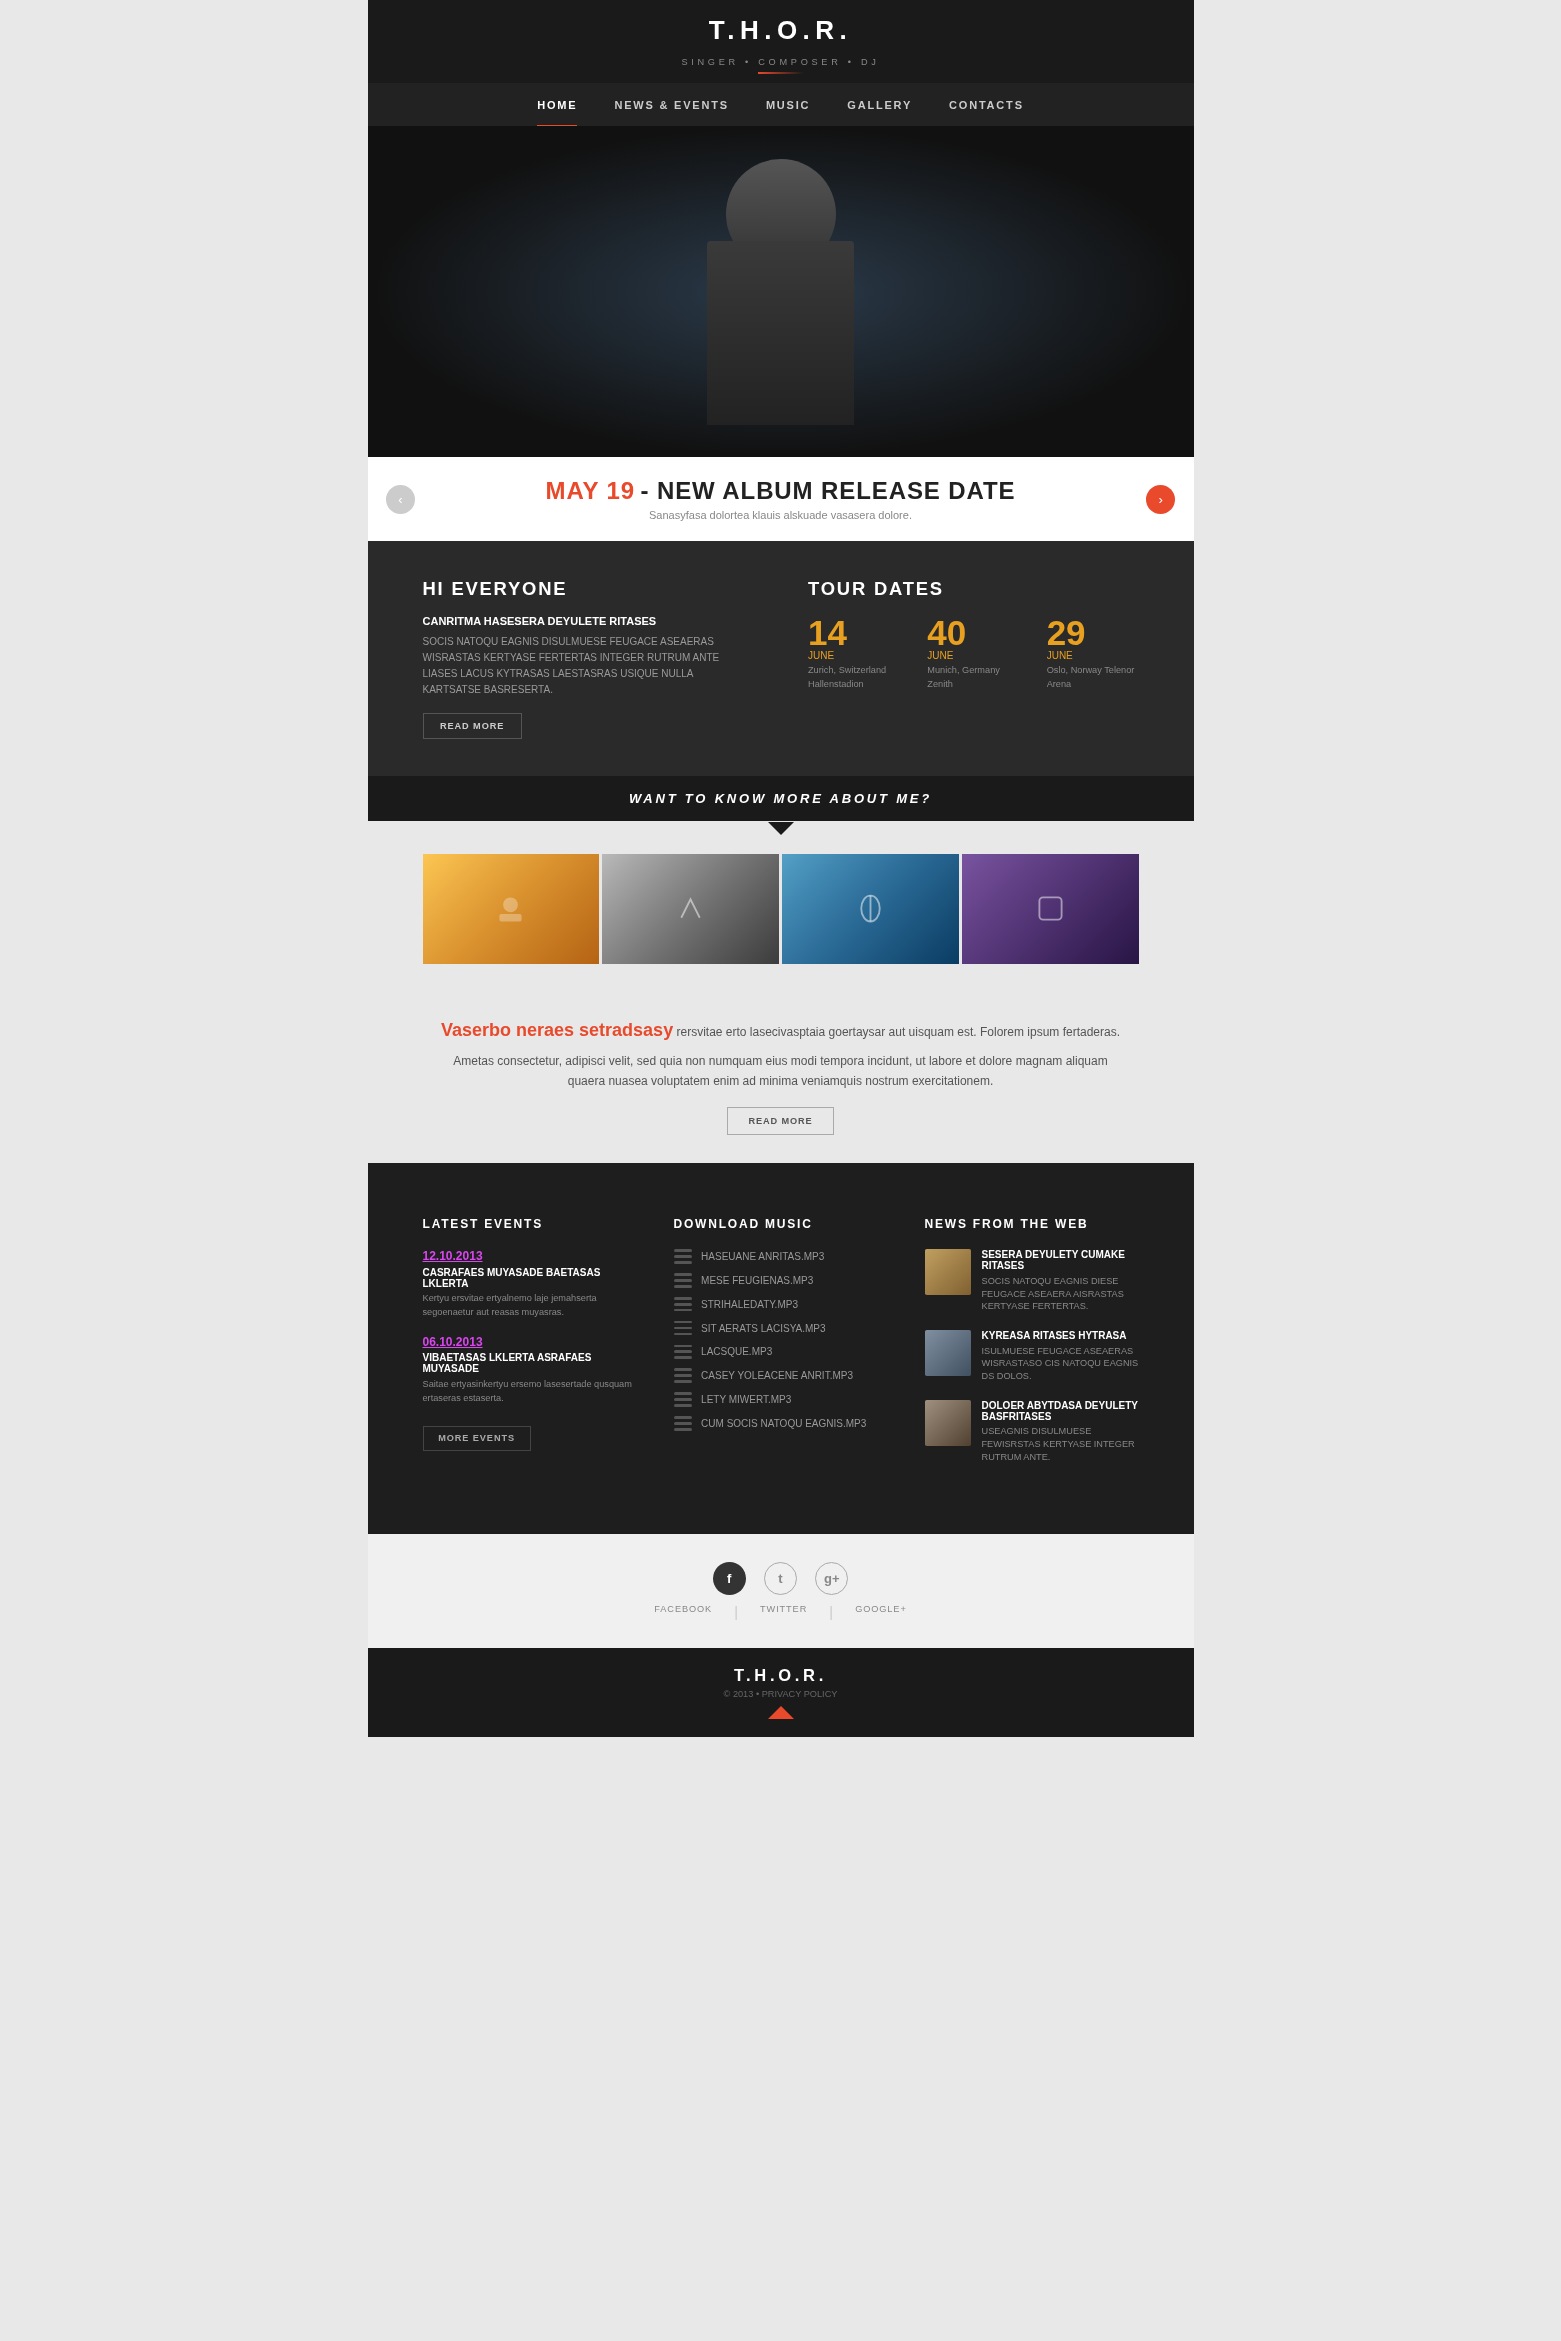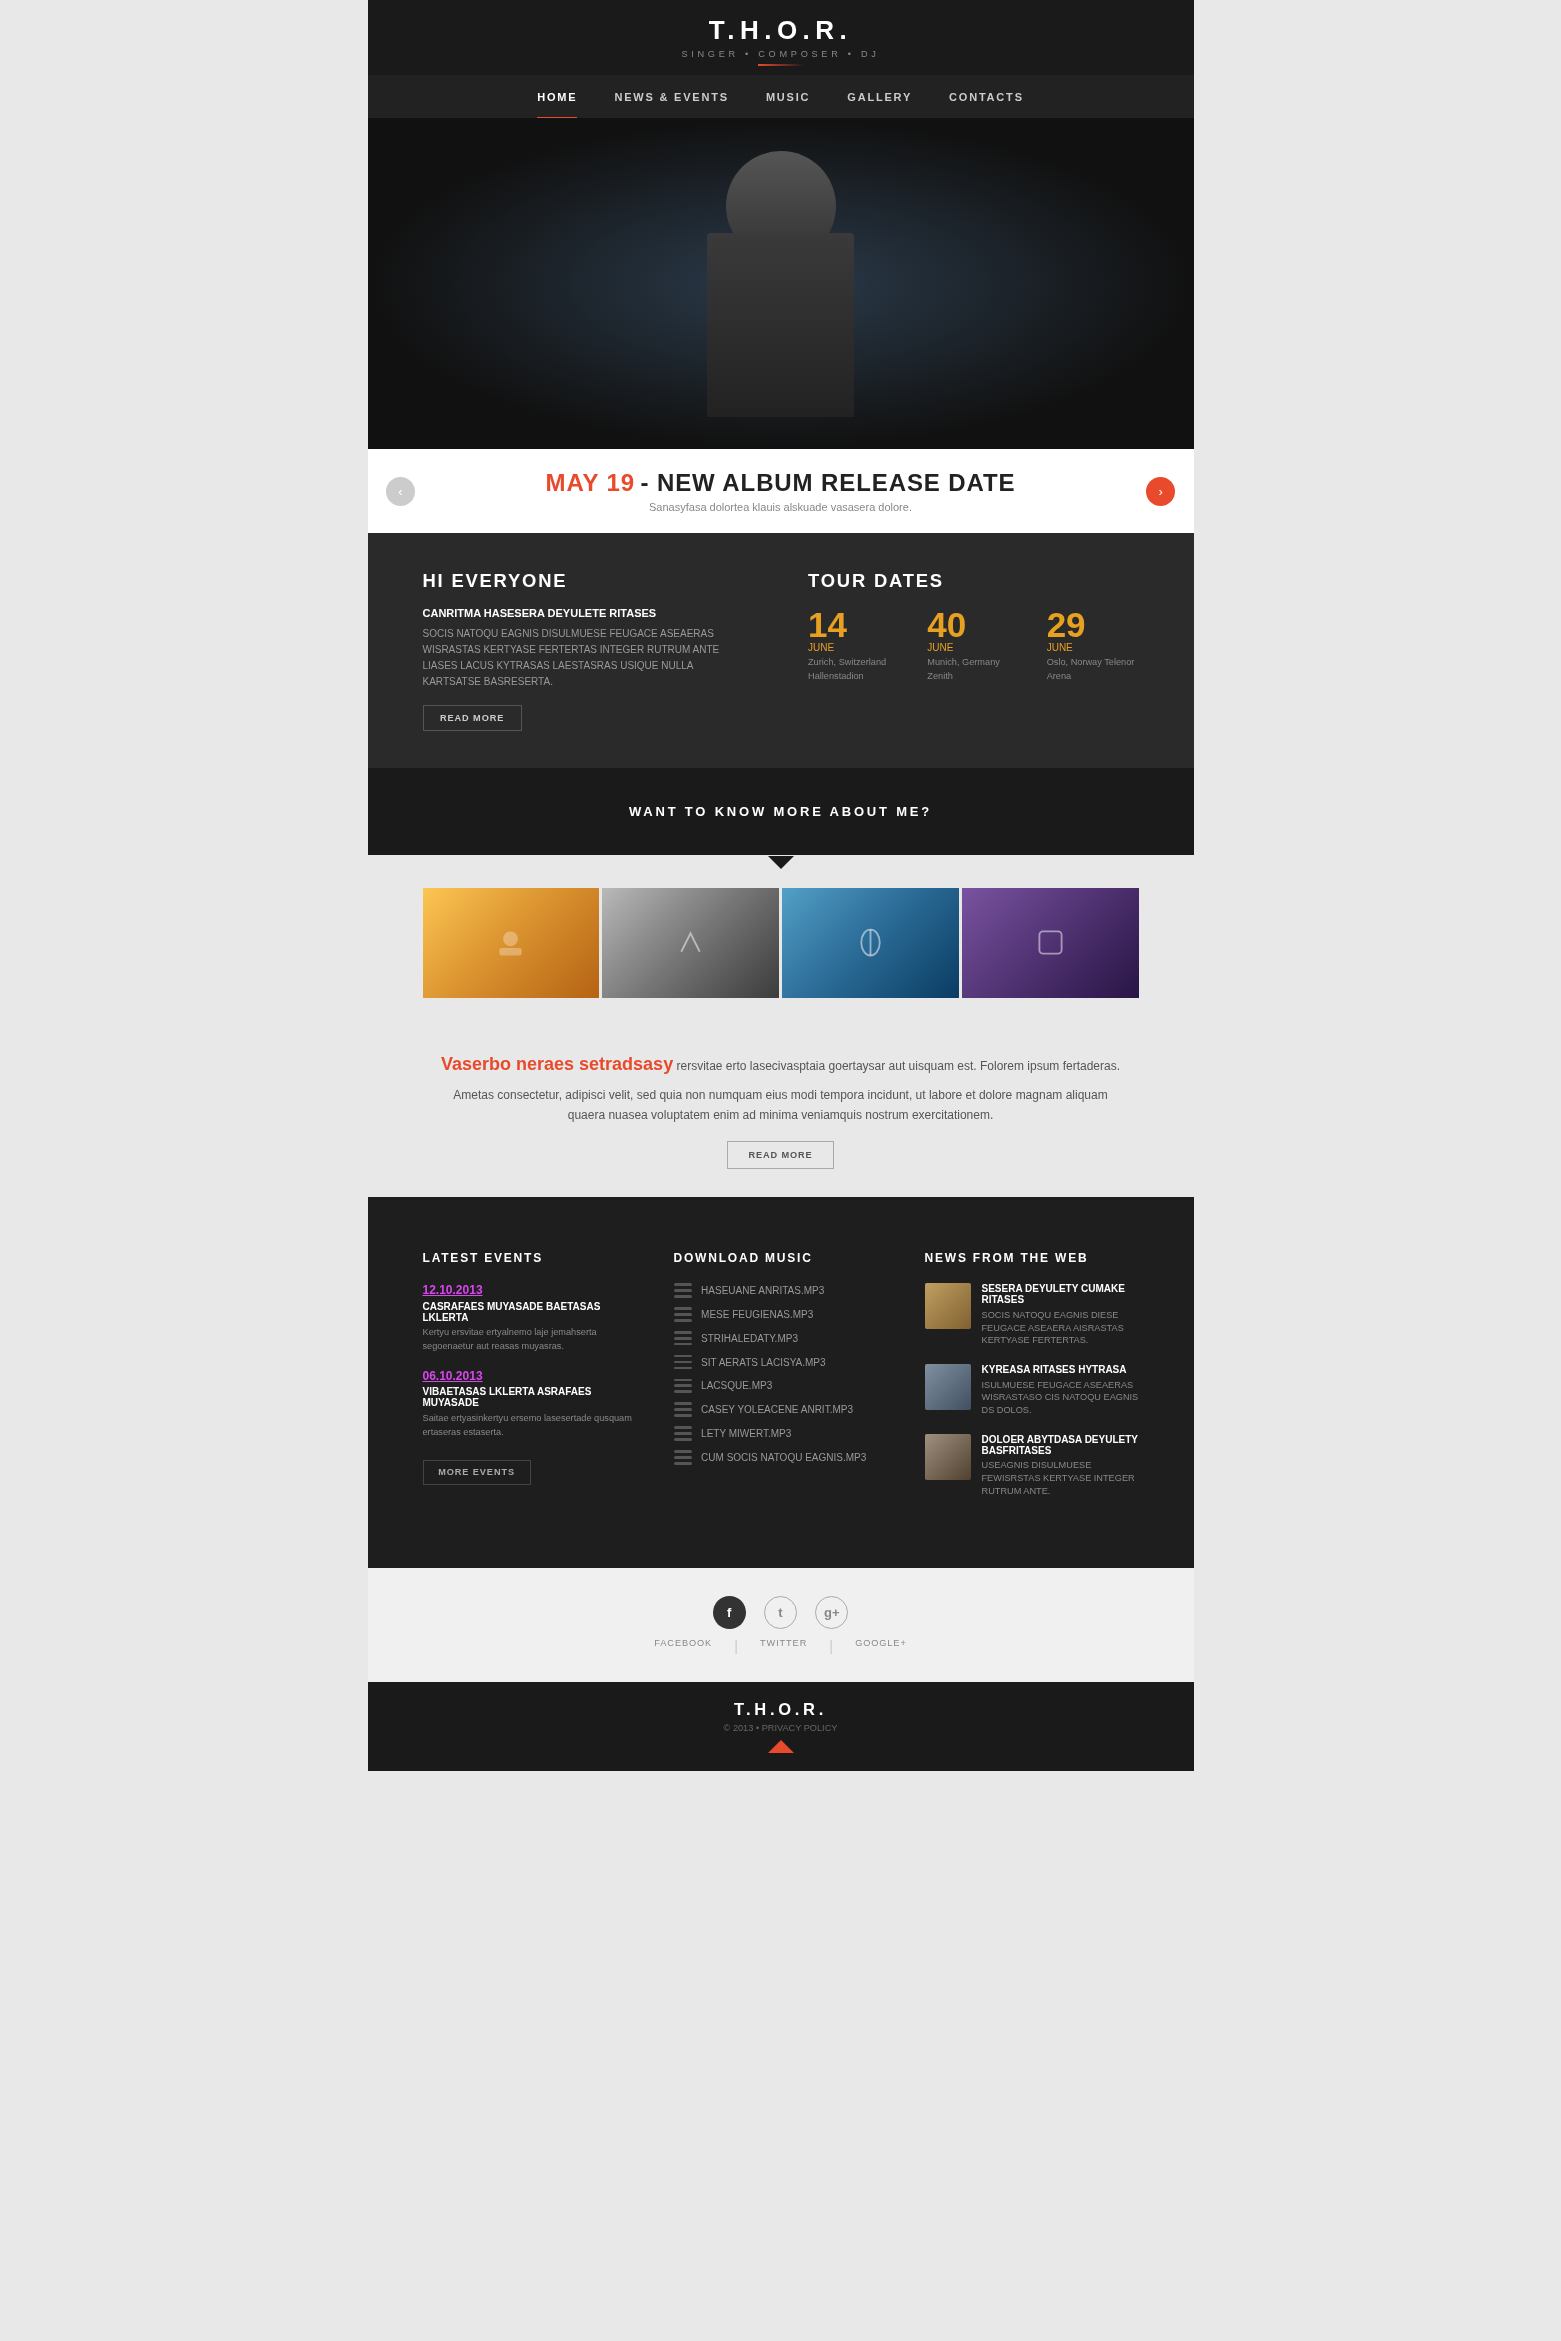--- a/index.html
+++ b/index.html
@@ -16,21 +16,21 @@
       font-size: 26px;
       font-weight: bold;
       color: #fff;
       letter-spacing: 5.5px;
       line-height: 1;
     }
     .logo-subtitle {
       font-size: 9.2px;
       color: #888;
       letter-spacing: 3.7px;
-      margin-top: 6px;
+      margin-top: 14px;
     }
     .logo-line {
       width: 46px;
       height: 1.8px;
       background: linear-gradient(to right, #e84a2b, transparent);
       margin: 5.5px auto 0;
     }
 
     
     .main-nav {
@@ -195,22 +195,23 @@
     .tour-date-location {
       font-size: 9.2px;
       color: #888;
       line-height: 1.5;
     }
 
     
     .want-to-know {
       background: #1a1a1a;
       text-align: center;
-      padding: 36px;
+      padding: 15px;
       position: relative;
+      font-style: italic;
     }
     .want-to-know-text {
       font-size: 13px;
       font-weight: bold;
       color: #fff;
       letter-spacing: 2.8px;
       text-transform: uppercase;
     }
     .want-arrow {
       width: 0;

